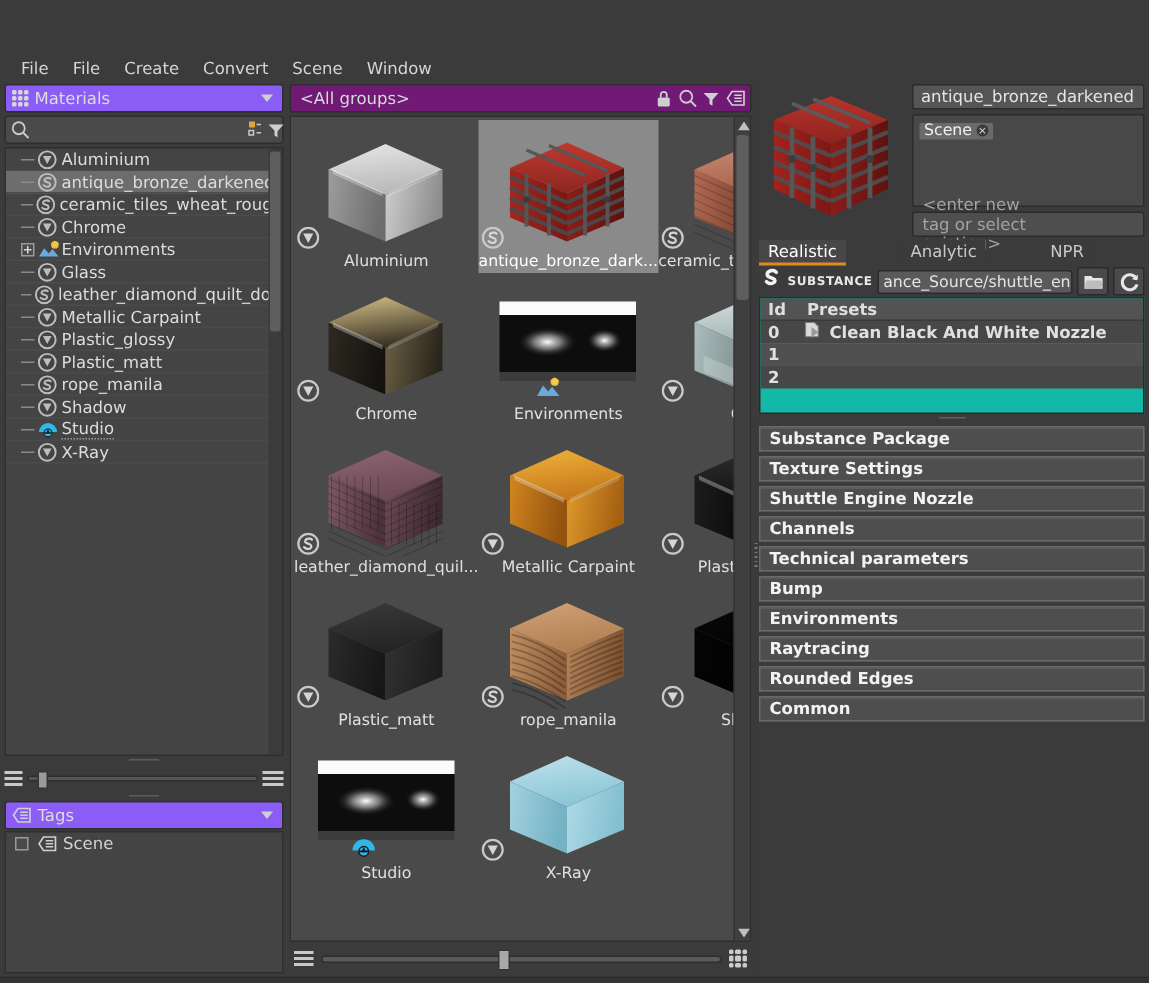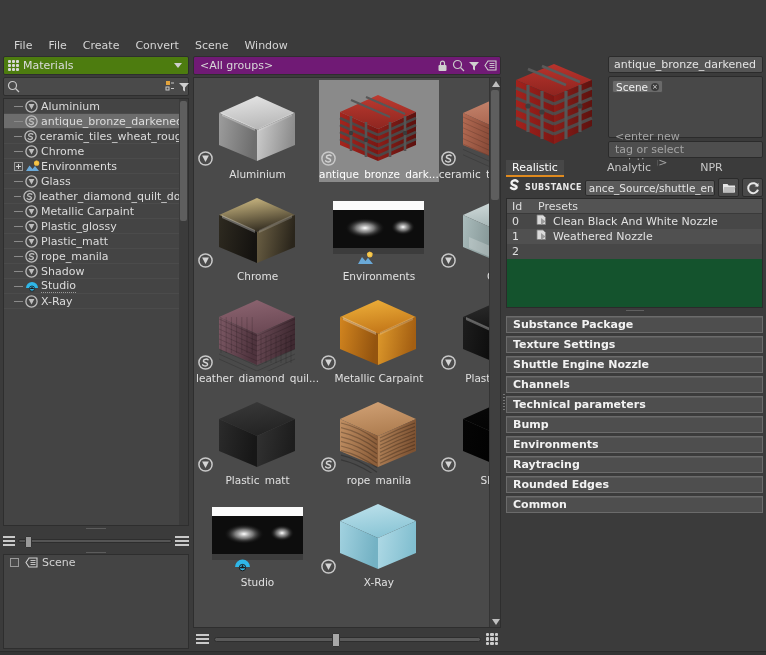--- a/index.html
+++ b/index.html
@@ -24,21 +24,21 @@
     line-height: 15px;
   }
 
   
   .body-row { display: flex; height: 597px; width: 766px; }
 
   
   .left-panel { width: 192px; display: flex; flex-direction: column; background: #3b3b3b; }
 
   .combo {
-    height: 19px; margin: 2px 3px 1px 3px; background: #4d7c0f;
+    height: 19px; margin: 2px 3px 1px 3px; background: #8b5cf6;
     border: 1px solid #2e2e2e; border-radius: 2px;
     display: flex; align-items: center; padding: 0 2px;
     position: relative;
   }
   .combo .ctext { flex: 1; padding-left: 4px; font-size: 11px; color: #dcdcdc; }
   .combo .arrow {
     width: 0; height: 0; border-left: 4px solid transparent; border-right: 4px solid transparent;
     border-top: 5px solid #cfcfcf; margin-right: 4px;
   }
   .grid-dots {
@@ -204,21 +204,21 @@
     flex: 1; height: 16px; background: #5a5a5a; border: 1px solid #2b2b2b; border-radius:2px;
     font-size: 10.5px; color: #e4e4e4; display: flex; align-items: center; padding-left: 3px;
     overflow: hidden; white-space: nowrap;
   }
   .sq-btn {
     width: 21px; height: 19px; background: #4a4a4a; border: 1px solid #2b2b2b; border-radius: 2px;
     display: flex; align-items: center; justify-content: center;
   }
 
   .presets {
-    margin: 0 3px; background: #14532d; border: 1px solid #2b2b2b; height: 110px; overflow:hidden;
+    margin: 0 3px; background: #14b8a6; border: 1px solid #2b2b2b; height: 78px; overflow:hidden;font-weight:bold;
   }
   .ptable-head {
     display: flex; height: 15px; background: #535353; border-bottom: 1px solid #3a3a3a;
     font-size: 11px; color: #dedede; align-items: center;
   }
   .ptable-head .c-id { width: 26px; padding-left: 5px; }
   .ptable-head .c-nm { flex: 1; padding-left: 5px; }
   .prow { display: flex; height: 15px; align-items: center; font-size: 11px; color: #e0e0e0; }
   .prow:nth-child(odd) { background: #474747; }
   .prow:nth-child(even) { background: #505050; }
@@ -444,20 +444,30 @@
             <i></i>
             <i></i>
             <i></i>
           </span>
       </div>
 
       <div class="tiny-handle">
           <i></i>
         </div>
 
+      <div class="combo">
+        <span style="display:flex;align-items:center;margin-left:2px;">
+          <svg width="13" height="11" viewBox="0 0 13 11">
+              <path d="M4 1 h8 v9 h-8 l-3 -4.5 z" fill="none" stroke="#d0d0d0" stroke-width="1.1"></path>
+              <path d="M5.5 3.5 h5 M5.5 5.5 h5 M5.5 7.5 h5" stroke="#d0d0d0" stroke-width="0.9"></path>
+            </svg>
+        </span>
+        <span class="ctext">Tags</span>
+        <span class="arrow"></span>
+      </div>
 
       <div class="scenebox">
         <div class="scene-row">
           <span class="expander" style="display:inline-block;position:relative;width:9px;height:9px;border:1px solid #9a9a9a;background:#4a4a4a;"></span>
           <span class="dash" style="width:6px;"></span>
           <span style="display:flex;align-items:center;">
             <svg width="13" height="11" viewBox="0 0 13 11">
                 <path d="M4 1 h8 v9 h-8 l-3 -4.5 z" fill="none" stroke="#d0d0d0" stroke-width="1.1"></path>
                 <path d="M5.5 3.5 h5 M5.5 5.5 h5 M5.5 7.5 h5" stroke="#d0d0d0" stroke-width="0.9"></path>
               </svg>
@@ -1111,27 +1121,20 @@
               <span class="c-nm">
                 <span><svg width="13" height="12" viewBox="0 0 13 12">
                     <path d="M1 1 h6 l2.5 2.5 v7 h-8.5 z" fill="#dadada" stroke="#7d7d7d" stroke-width="0.8"></path>
                     <path d="M5 4 l4.5 3.5 l-4.5 3.5 z" fill="#9a9a9a"></path>
                   </svg></span>
                 <span>Clean Black And White Nozzle</span>
               </span>
             </div>
             <div class="prow">
               <span class="c-id">1</span>
-              <span class="c-nm">
-                <span><svg width="13" height="12" viewBox="0 0 13 12">
-                    <path d="M1 1 h6 l2.5 2.5 v7 h-8.5 z" fill="#dadada" stroke="#7d7d7d" stroke-width="0.8"></path>
-                    <path d="M5 4 l4.5 3.5 l-4.5 3.5 z" fill="#9a9a9a"></path>
-                  </svg></span>
-                <span>Weathered Nozzle</span>
-              </span>
             </div>
             <div class="prow">
               <span class="c-id">2</span>
             </div>
           </div>
       </div>
       <div class="pres-grip">
           <i></i>
         </div>
 

